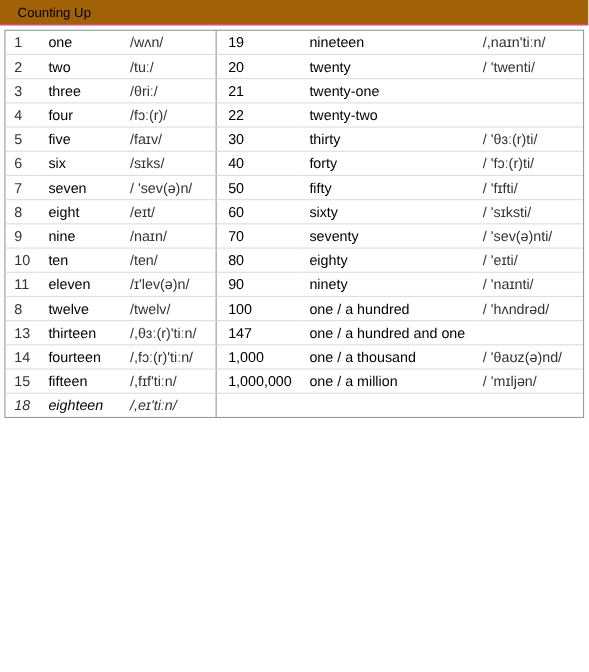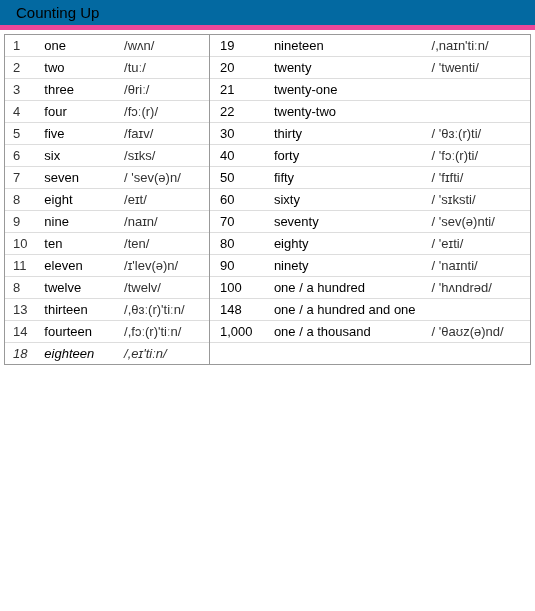--- a/index.html
+++ b/index.html
@@ -3,24 +3,24 @@
   <meta charset="utf-8">
   <style>
     * { box-sizing: border-box; margin: 0; padding: 0; }
     body {
       font-family: Arial, sans-serif;
       font-size: 13px;
       background: #fff;
       width: 535px;
     }
     .title-bar {
-      background: #0369a1;
+      background: #a16207;
       padding: 4px 16px;
-      font-size: 15px;
-      border-bottom: 5px solid #ec4899;
+      font-size: 12px;
+      border-bottom: 1px solid #ec4899;
     }
     .table-container {
       border: 1px solid #999;
       margin: 4px;
     }
     table {
       width: 100%;
       border-collapse: collapse;
     }
     td {
@@ -178,32 +178,41 @@
       <td style="border-left:1px solid #999; padding:0; width:1px;"></td>
       <td class="col-num2">100</td>
       <td class="col-word2">one / a hundred</td>
       <td class="col-pron2">/ 'hʌndrəd/</td>
     </tr>
         <tr>
       <td class="col-num">13</td>
       <td class="col-word">thirteen</td>
       <td class="col-pron">/,θɜː(r)'tiːn/</td>
       <td style="border-left:1px solid #999; padding:0; width:1px;"></td>
-      <td class="col-num2">148</td>
+      <td class="col-num2">147</td>
       <td class="col-word2">one / a hundred and one</td>
       <td class="col-pron2"></td>
     </tr>
         <tr>
       <td class="col-num">14</td>
       <td class="col-word">fourteen</td>
       <td class="col-pron">/,fɔː(r)'tiːn/</td>
       <td style="border-left:1px solid #999; padding:0; width:1px;"></td>
       <td class="col-num2">1,000</td>
       <td class="col-word2">one / a thousand</td>
       <td class="col-pron2">/ 'θaʊz(ə)nd/</td>
+    </tr>
+        <tr>
+      <td class="col-num">15</td>
+      <td class="col-word">fifteen</td>
+      <td class="col-pron">/,fɪf'tiːn/</td>
+      <td style="border-left:1px solid #999; padding:0; width:1px;"></td>
+      <td class="col-num2">1,000,000</td>
+      <td class="col-word2">one / a million</td>
+      <td class="col-pron2">/ 'mɪljən/</td>
     </tr>
         <tr>
       <td class="col-num">18</td>
       <td class="col-word">eighteen</td>
       <td class="col-pron">/,eɪ'tiːn/</td>
       <td style="border-left:1px solid #999; padding:0; width:1px;"></td>
       <td class="col-num2"></td>
       <td class="col-word2"></td>
       <td class="col-pron2"></td>
     </tr>

